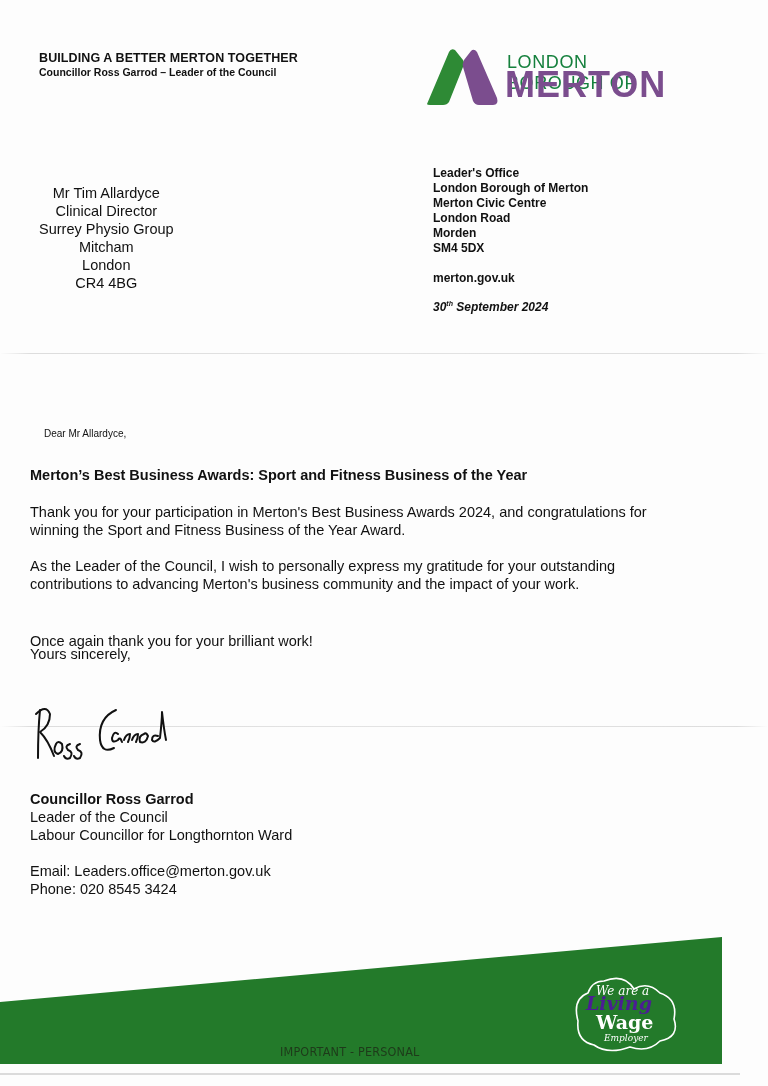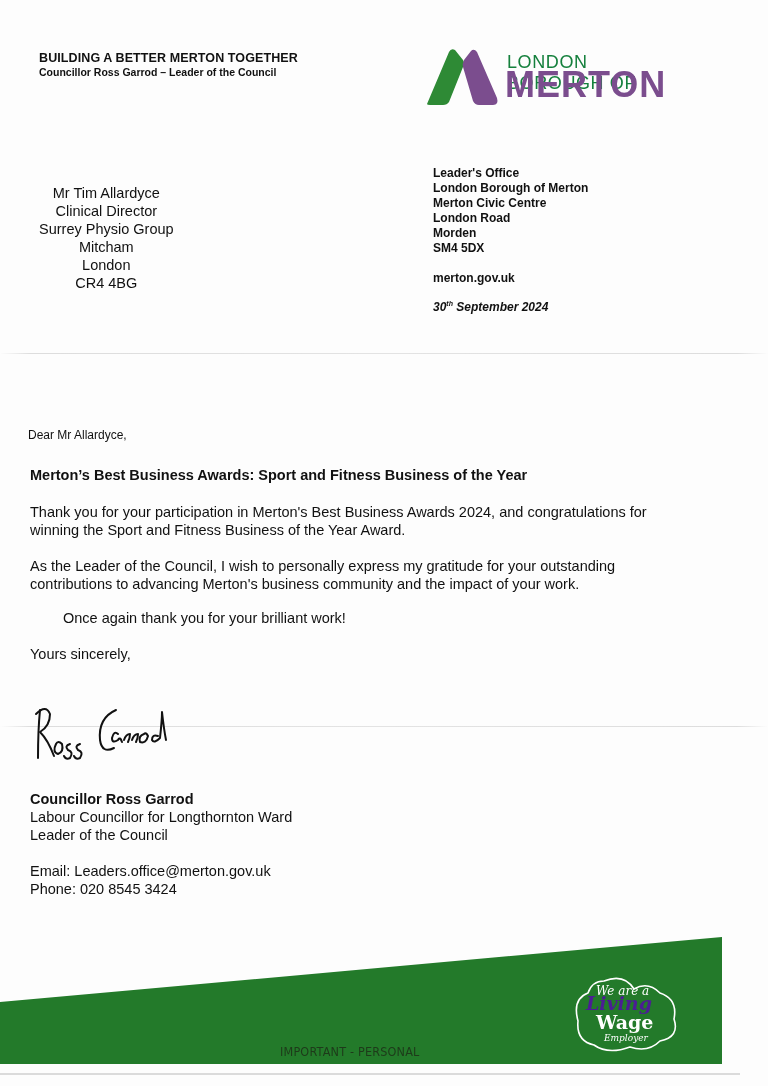--- a/index.html
+++ b/index.html
@@ -25,26 +25,26 @@
     
     .sender { left: 433px; top: 166px; font-size: 12px; line-height: 15px; font-weight: bold; }
     .sender-web { left: 433px; top: 271px; font-size: 12px; font-weight: bold; }
     .date { left: 433px; top: 300px; font-size: 12px; font-weight: bold; font-style: italic; }
     .date sup { font-size: 7px; vertical-align: 5px; }
 
     
     .fold { height: 1px; background: linear-gradient(90deg, transparent 0, #cfcfcf 4%, #d8d8d8 50%, #cfcfcf 96%, transparent 100%); opacity: 0.7; }
 
     
-    .greeting { left: 28px; top: 428px; font-size: 12px; }
+    .greeting { left: 44px; top: 428px; font-size: 10px; }
     .subject { left: 30px; top: 467px; font-size: 14.5px; font-weight: bold; }
     .para { left: 30px; width: 660px; font-size: 14.5px; line-height: 18px; }
     .p1 { top: 503px; }
     .p2 { top: 557px; }
-    .p3 { top: 609px; margin-left: 33px; }
+    .p3 { top: 632px; }
     .closing { left: 30px; top: 646px; font-size: 14.5px; }
 
     
     .signature { left: 32px; top: 700px; width: 160px; height: 70px; }
 
     .sig-name { left: 30px; top: 791px; font-size: 14.5px; font-weight: bold; }
     .sig-role { left: 30px; top: 808px; font-size: 14.5px; line-height: 18px; }
     .contact { left: 30px; top: 862px; font-size: 14.5px; line-height: 18px; }
 
     
@@ -113,22 +113,22 @@
     <path d="M86 34 Q82 30 80 38 Q80 44 86 40 Q88 36 90 42"></path>
     <path d="M92 40 Q94 34 98 34 Q98 38 96 42"></path>
     <path d="M100 40 Q102 34 106 34 Q106 38 104 42"></path>
     <path d="M112 34 Q106 36 108 42 Q114 44 116 36 Q114 32 112 34"></path>
     <path d="M126 36 Q120 34 120 40 Q122 44 128 38 Q130 20 130 12 Q132 30 134 40"></path>
   </g>
 </svg>
 
 <div class="abs sig-name">Councillor Ross Garrod</div>
 <div class="abs sig-role">
+  <div>Leader of the Council</div>
   <div>Labour Councillor for Longthornton Ward</div>
-  <div>Leader of the Council</div>
 </div>
 <div class="abs contact">
   <div>Email: Leaders.office@merton.gov.uk</div>
   <div>Phone: 020 8545 3424</div>
 </div>
 
 <svg class="abs band" viewBox="0 0 768 1086">
   <polygon points="0,1002 722,937 722,1064 0,1064" fill="#237a2a"></polygon>
   <line x1="0" y1="1074" x2="740" y2="1074" stroke="#cfcfcf" stroke-width="1.5"></line>
 </svg>

